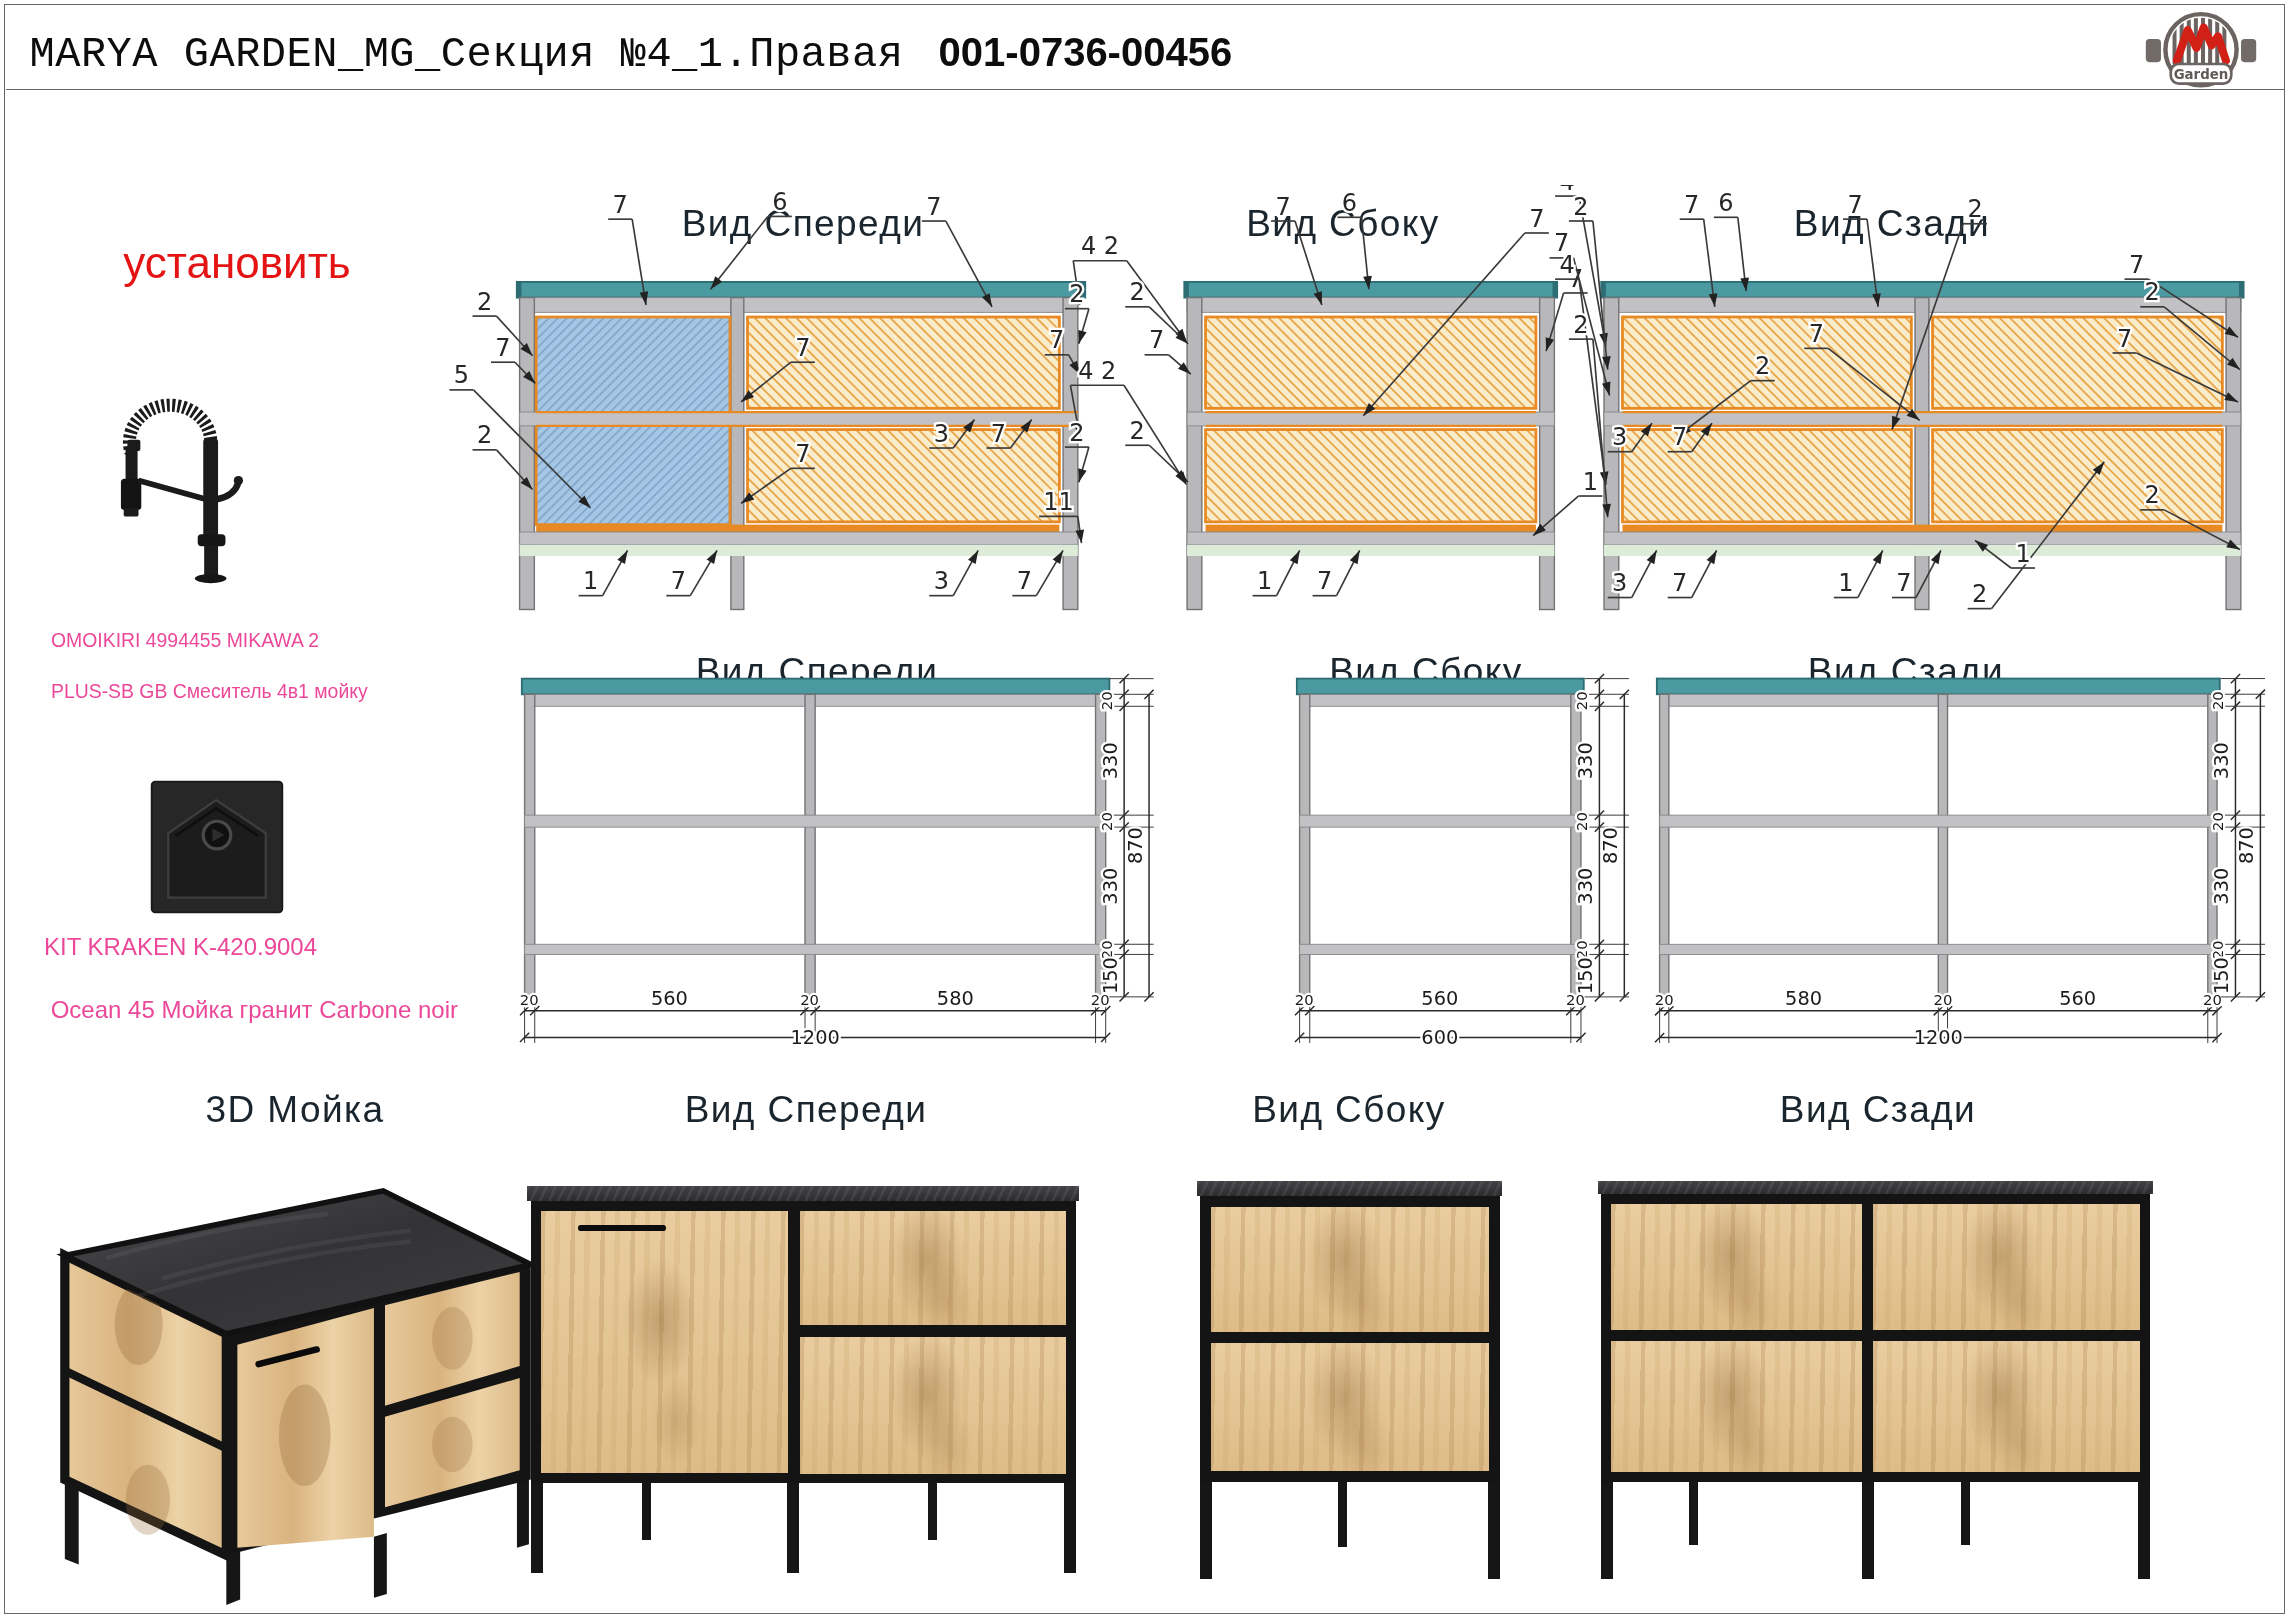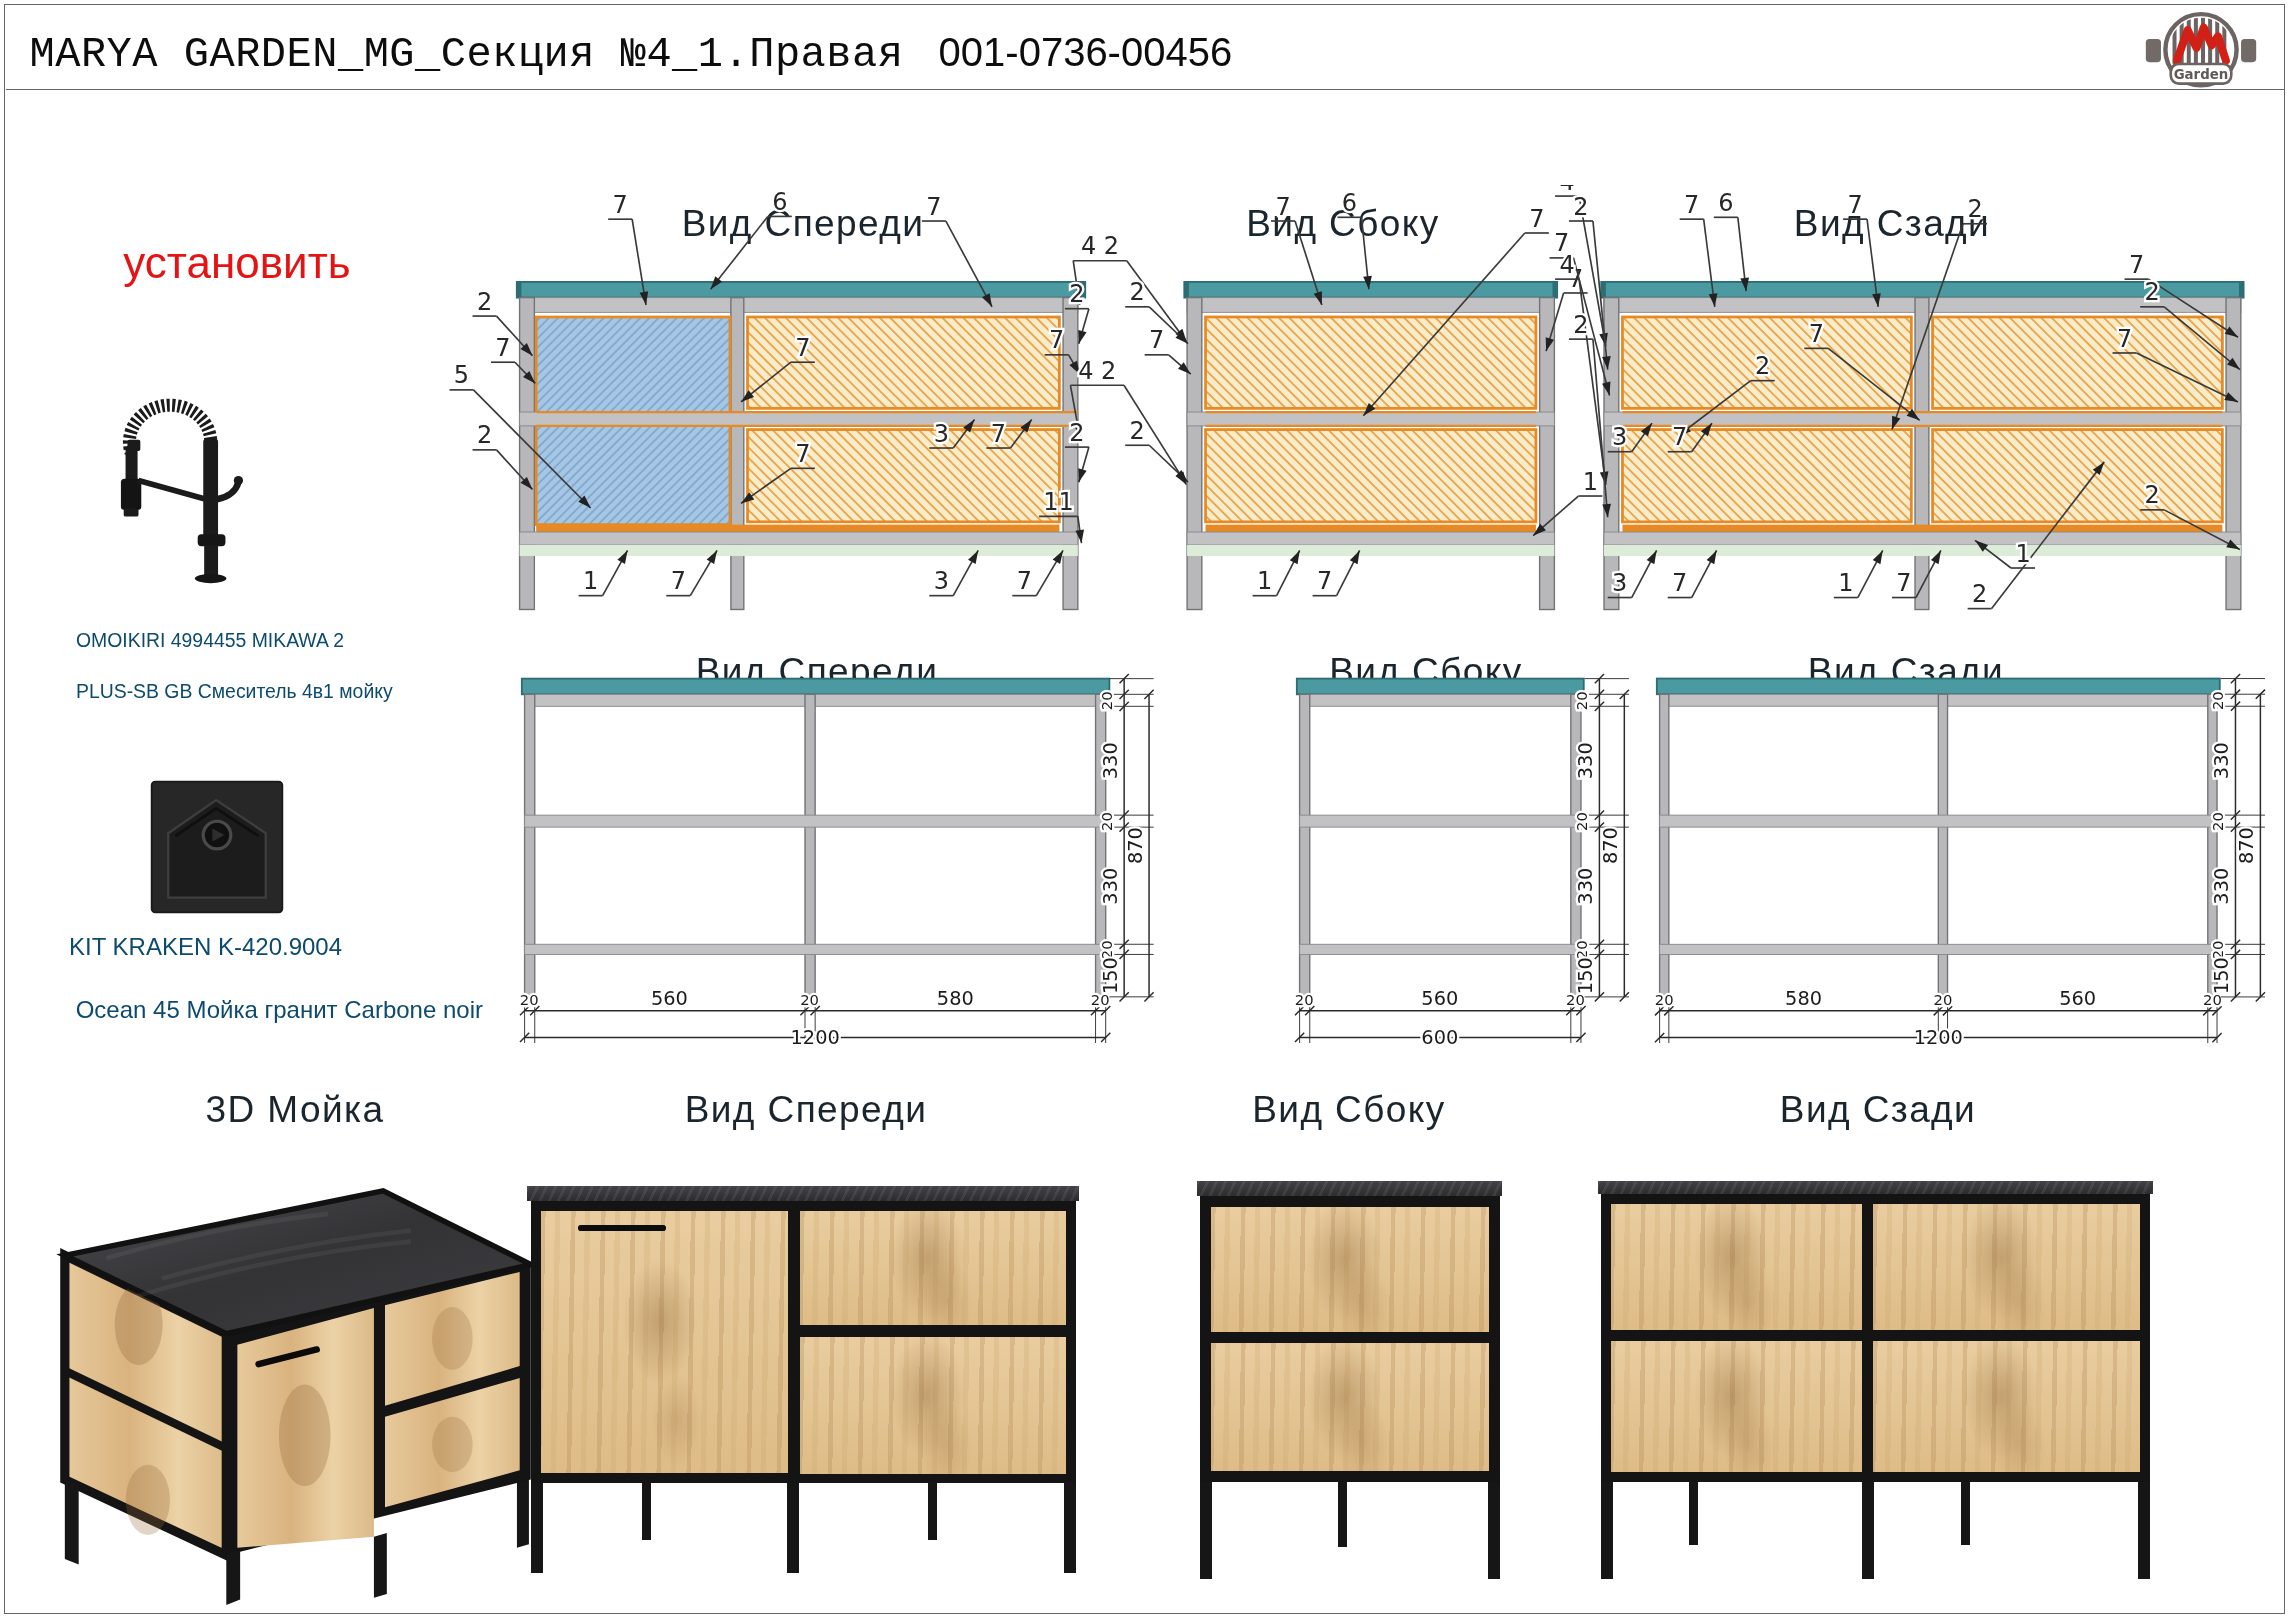--- a/index.html
+++ b/index.html
@@ -4,30 +4,30 @@
 <style>
   html,body{margin:0;padding:0;}
   body{
     width:2289px;height:1618px;position:relative;background:#ffffff;
     font-family:"Liberation Sans","DejaVu Sans",sans-serif;overflow:hidden;color:#111;
   }
   .page-border{position:absolute;inset:3.7px;border:1.8px solid #63666a;pointer-events:none;}
   .header{position:absolute;left:5.5px;top:5.5px;width:2278px;height:83px;border-bottom:1.8px solid #63666a;background:#fff;}
   .title-wrap{position:absolute;left:24px;top:24px;white-space:nowrap;}
   .doc-title{font-size:42px;color:#0d0d0d;letter-spacing:0.5px;display:inline-block;font-family:Liberation Mono, monospace;}
-  .doc-code{font-size:40px;color:#0d0d0d;display:inline-block;margin-left:31px;}
+  .doc-code{font-size:40px;color:#0d0d0d;display:inline-block;margin-left:31px;font-weight:bold;}
   .logo{position:absolute;right:24px;top:1.8px;}
 
   .vlabel{position:absolute;transform:translateX(-50%);font-size:37px;color:#1a252d;
     letter-spacing:1.4px;font-weight:500;white-space:nowrap;}
 
   .note{position:absolute;left:11px;top:233px;width:452px;text-align:center;
     color:#e51414;font-size:44px;line-height:1.35;font-weight:400;}
 
-  .cap{position:absolute;font-size:19.4px;color:#0c4a6e;line-height:1.32;white-space:pre;margin-left:25px;}
+  .cap{position:absolute;font-size:19.4px;color:#ec4899;line-height:1.32;white-space:pre;}
   .cap.big{font-size:24px;}
 
   .view{position:absolute;}
   .view svg{position:absolute;left:0;top:0;}
 
   
   .leg{fill:#b8b8ba;stroke:#737376;stroke-width:1.5;}
   .rail{fill:#c2c2c4;stroke:#87888a;stroke-width:1;}
   .ct{fill:#4c9aa1;stroke:#2d6d74;stroke-width:2;}
   .ctcap{fill:#2d6d74;}

